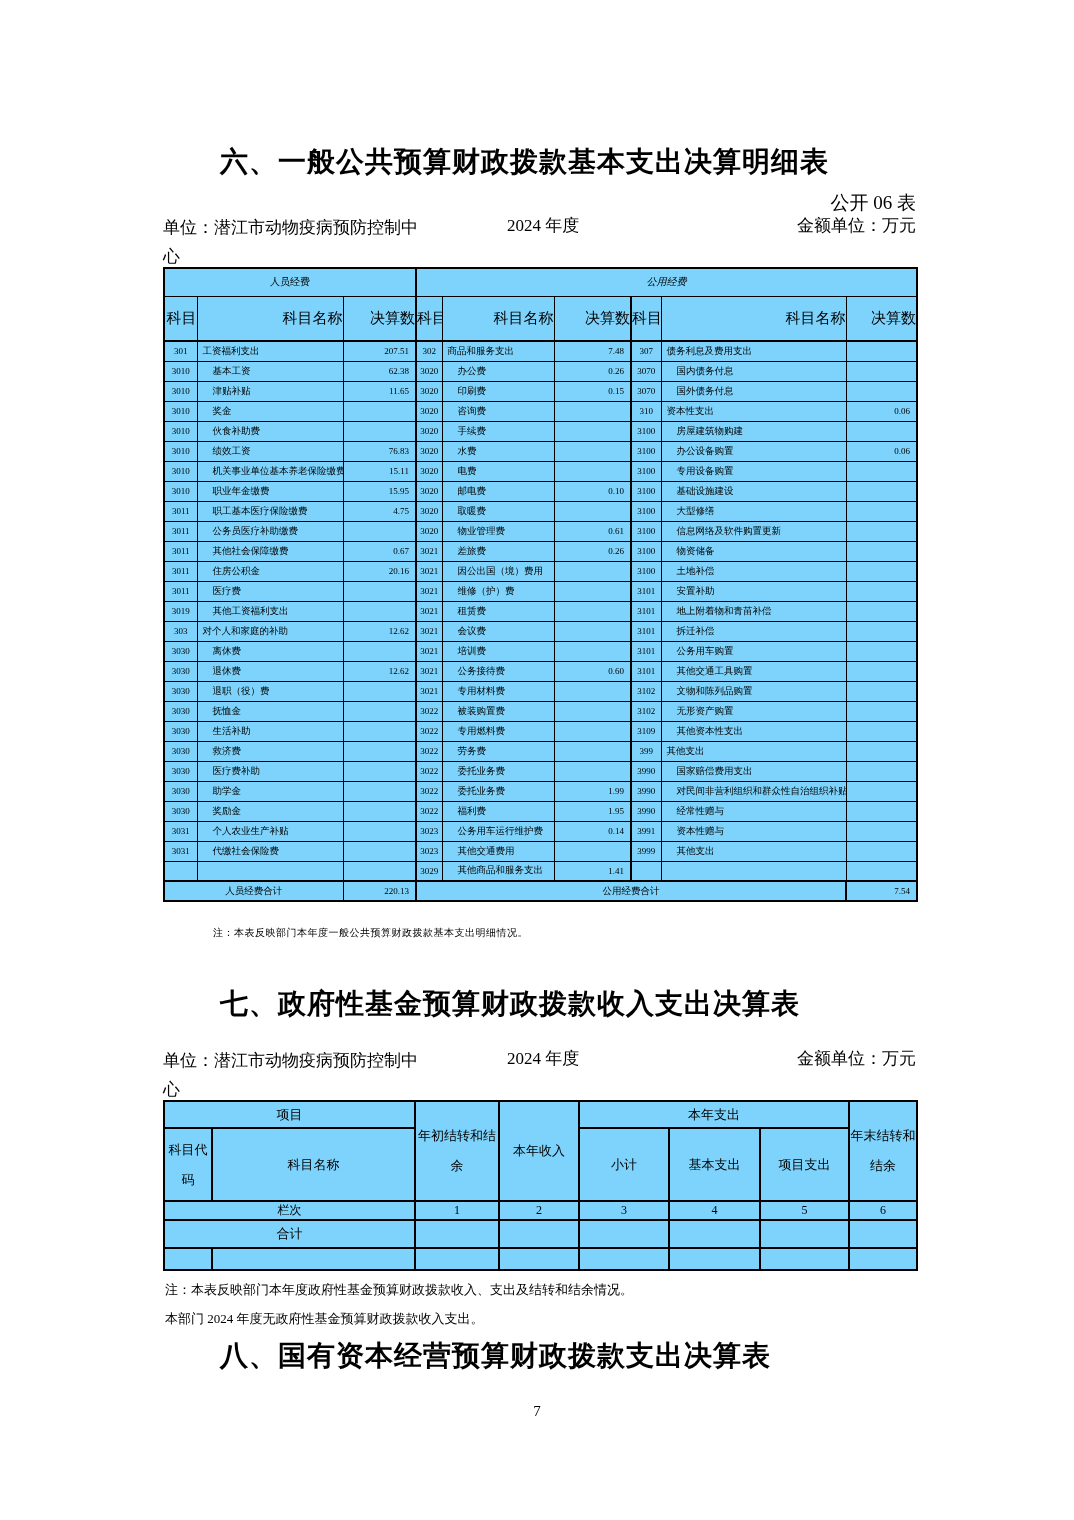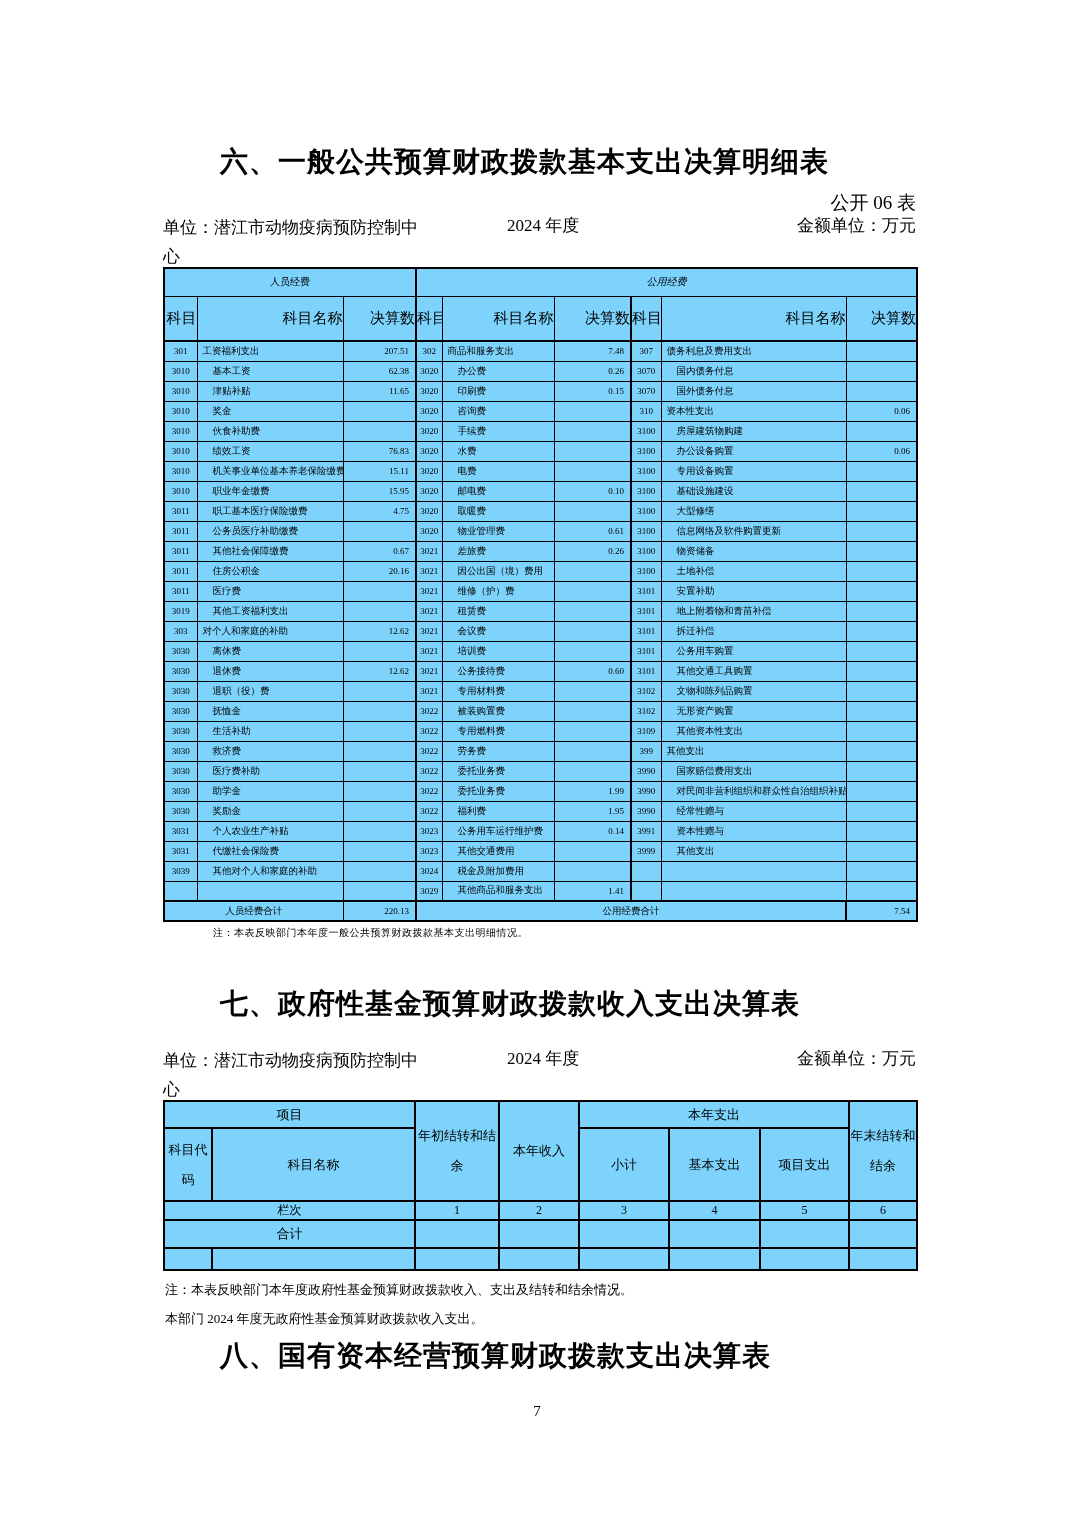--- a/index.html
+++ b/index.html
@@ -441,31 +441,20 @@
           </tr>
           <tr class="ninecol">
             <td class="code">3031</td>
             <td class="name">代缴社会保险费</td>
             <td class="val"></td>
             <td class="code">3023</td>
             <td class="name">其他交通费用</td>
             <td class="val"></td>
             <td class="code">3999</td>
             <td class="name">其他支出</td>
-            <td class="val"></td>
-          </tr>
-          <tr class="ninecol">
-            <td class="code">3039</td>
-            <td class="name">其他对个人和家庭的补助</td>
-            <td class="val"></td>
-            <td class="code">3024</td>
-            <td class="name">税金及附加费用</td>
-            <td class="val"></td>
-            <td class="code"></td>
-            <td class="name"></td>
             <td class="val"></td>
           </tr>
           <tr class="ninecol">
             <td class="code"></td>
             <td class="name"></td>
             <td class="val"></td>
             <td class="code">3029</td>
             <td class="name">其他商品和服务支出</td>
             <td class="val">1.41</td>
             <td class="code"></td>

